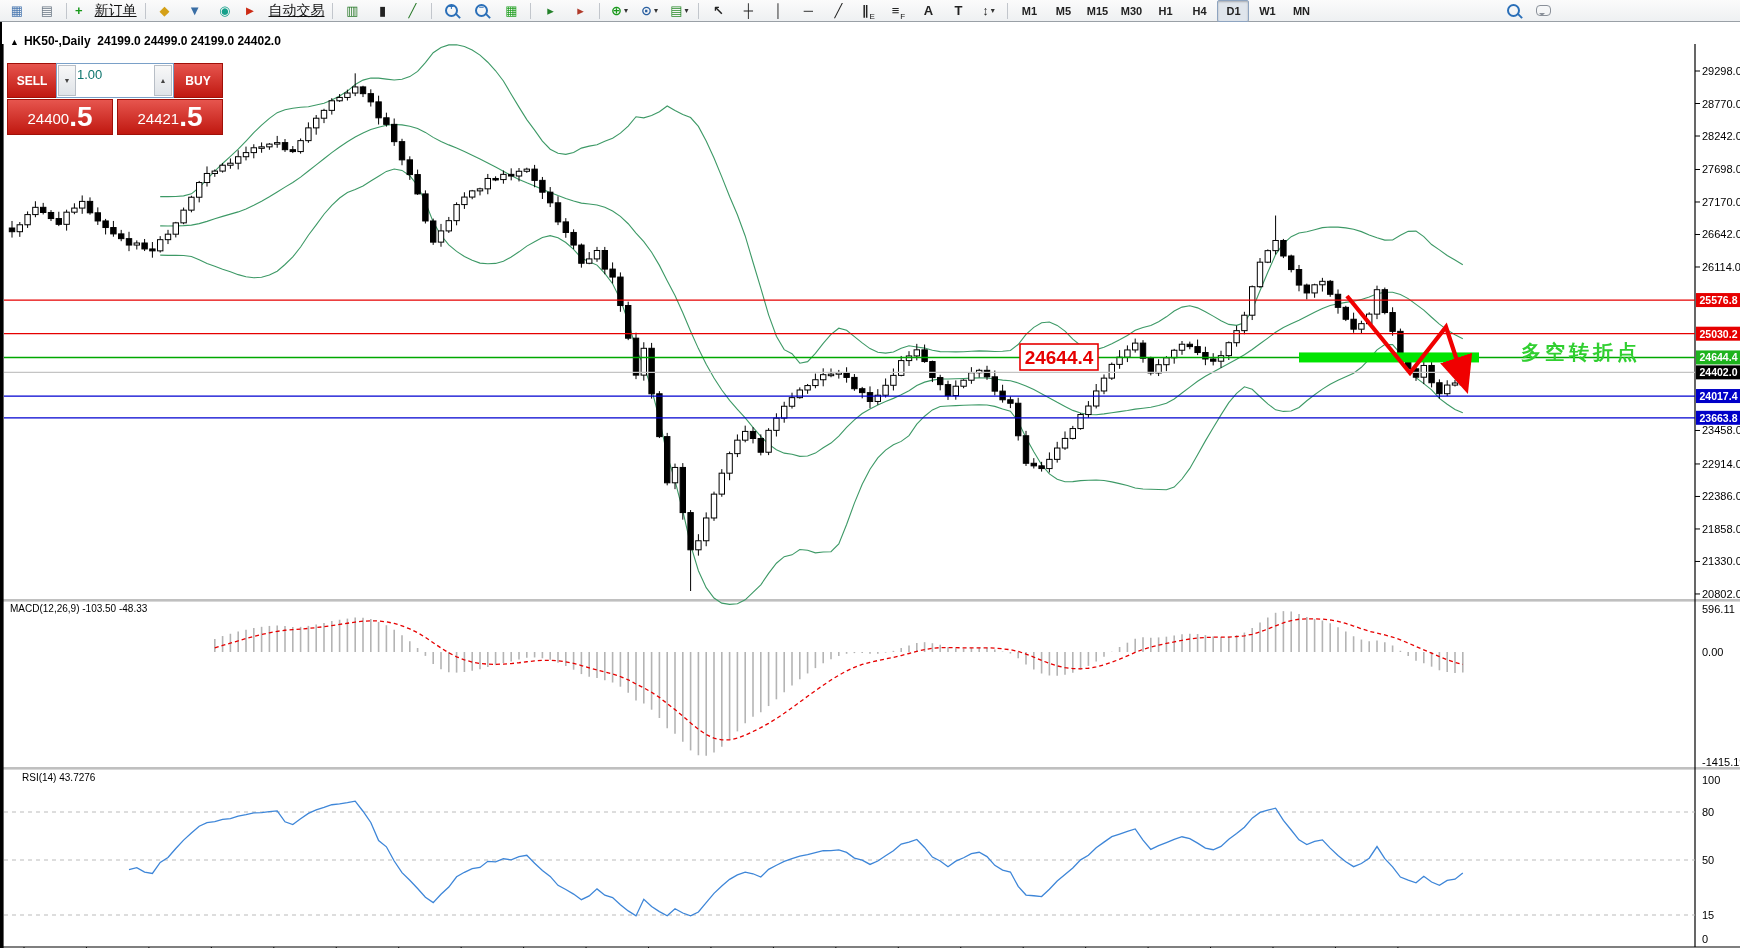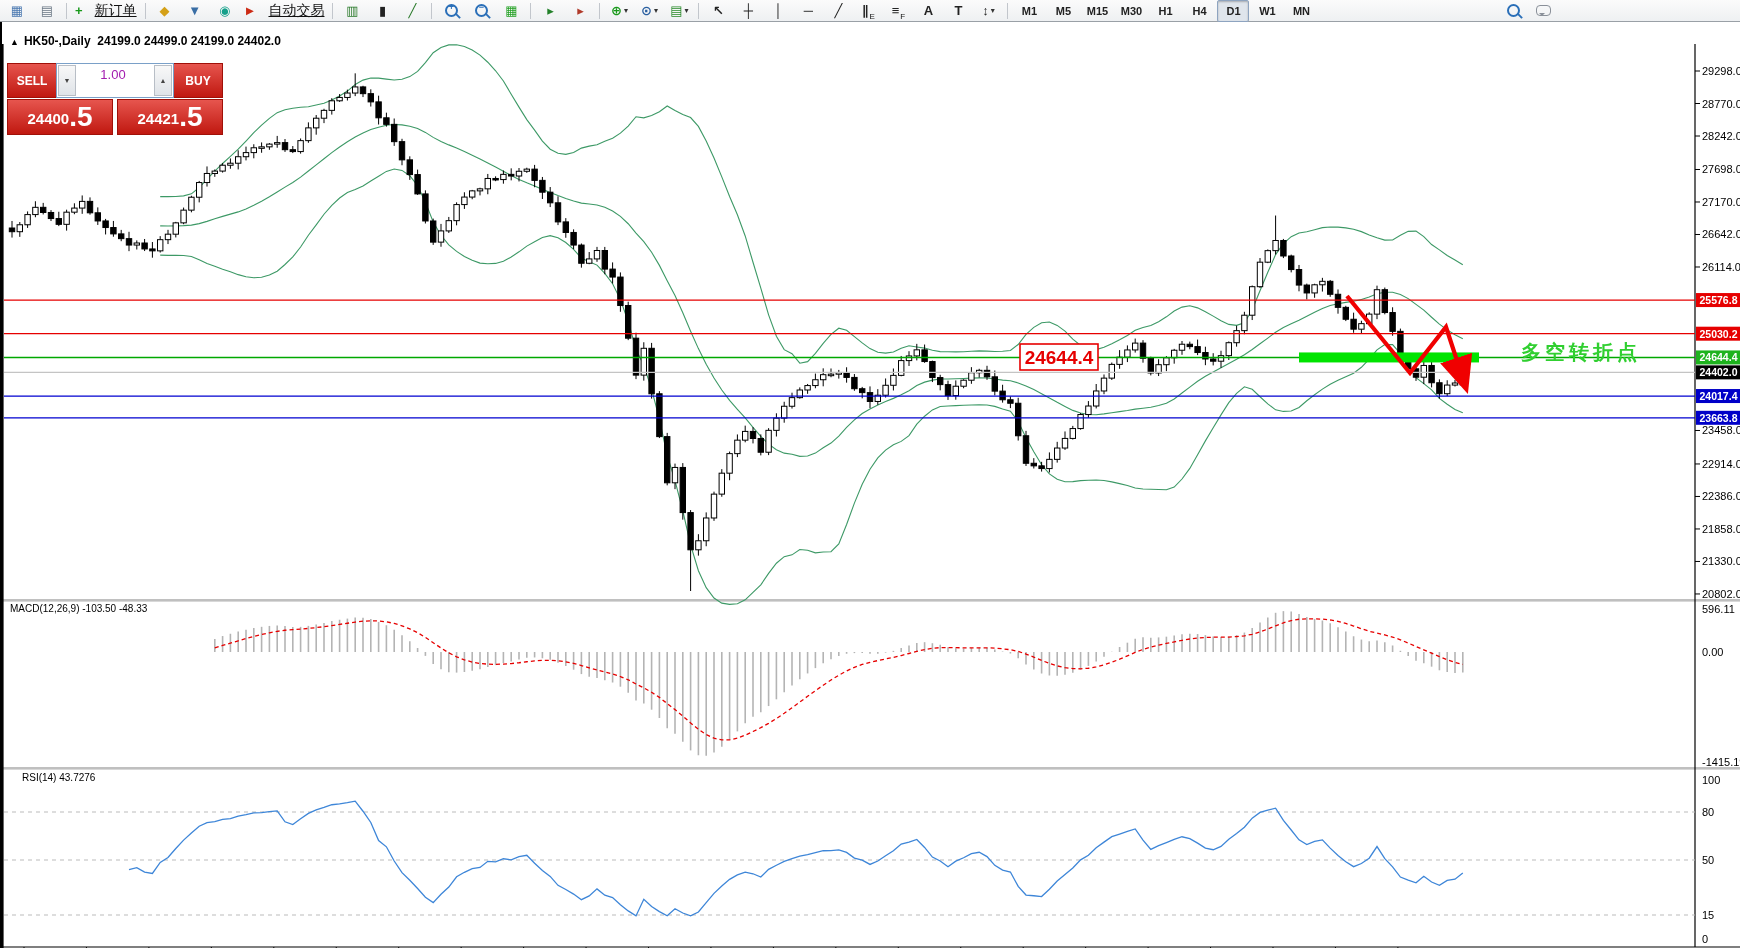--- a/index.html
+++ b/index.html
@@ -29,25 +29,25 @@
   #titlebar .tri{font-size:9px;margin-right:5px;}
   #panel{position:absolute;left:5px;top:41px;width:216px;z-index:6;font-family:"Liberation Sans",sans-serif;}
   #panel .row1{display:flex;height:35px;}
   .redbtn{background:linear-gradient(#e6554e,#c01810);color:#fff;font-size:12px;font-weight:bold;
           display:flex;align-items:center;justify-content:center;border:1px solid #a01008;}
   #sellbtn{width:48px;border-right:none;}
   #buybtn{width:48px;border-left:none;flex:0 0 48px;}
   #volbox{flex:1;display:flex;background:#fff;border:1px solid #7aa0c8;align-items:stretch;}
   #volbox .spin{width:16px;background:linear-gradient(#f8f8f8,#dfe3e8);border:1px solid #b8bec6;font-size:7px;color:#444;
                 display:flex;align-items:center;justify-content:center;margin:1px;}
-  #volval{flex:1;text-align:center;font-size:13px;padding:3px 4px 0 0;color:#a21caf;}
+  #volval{flex:1;text-align:left;font-size:13px;padding:3px 4px 0 0;color:#0f766e;}
   #panel .row2{display:flex;height:36px;margin-top:1px;}
   .pricebox{flex:1;background:linear-gradient(#e6554e,#c01810);border:1px solid #a01008;color:#fff;
             display:flex;align-items:flex-end;justify-content:center;padding-bottom:2px;}
-  .pricebox .small{font-size:15px;font-weight:bold;line-height:26px;}
+  .pricebox .small{font-size:15px;font-weight:normal;line-height:26px;}
   .pricebox .big{font-size:28px;font-weight:bold;line-height:30px;}
   #panel .gap{width:4px;}
 </style>
 </head>
 <body>
 <div id="app">
 
   <div id="toolbar">
       <div class="tbtn">
         <span style="color: rgb(74, 120, 176); font-weight: bold;">▦</span>

